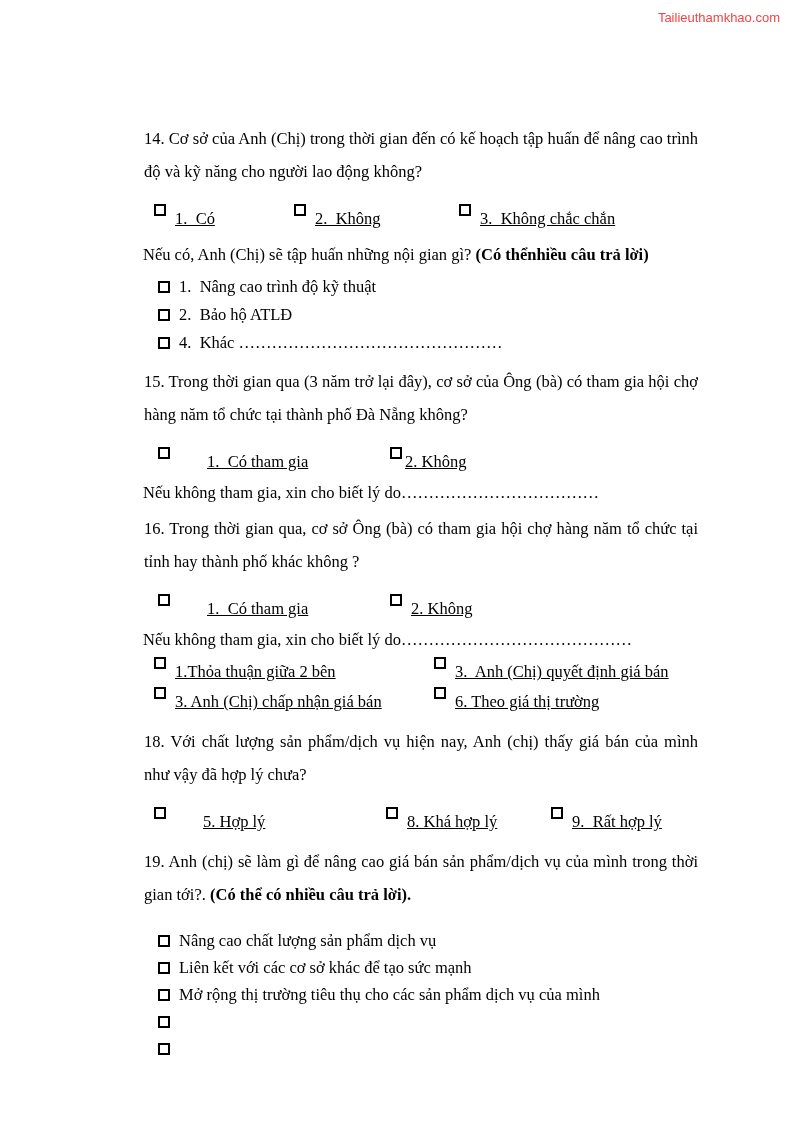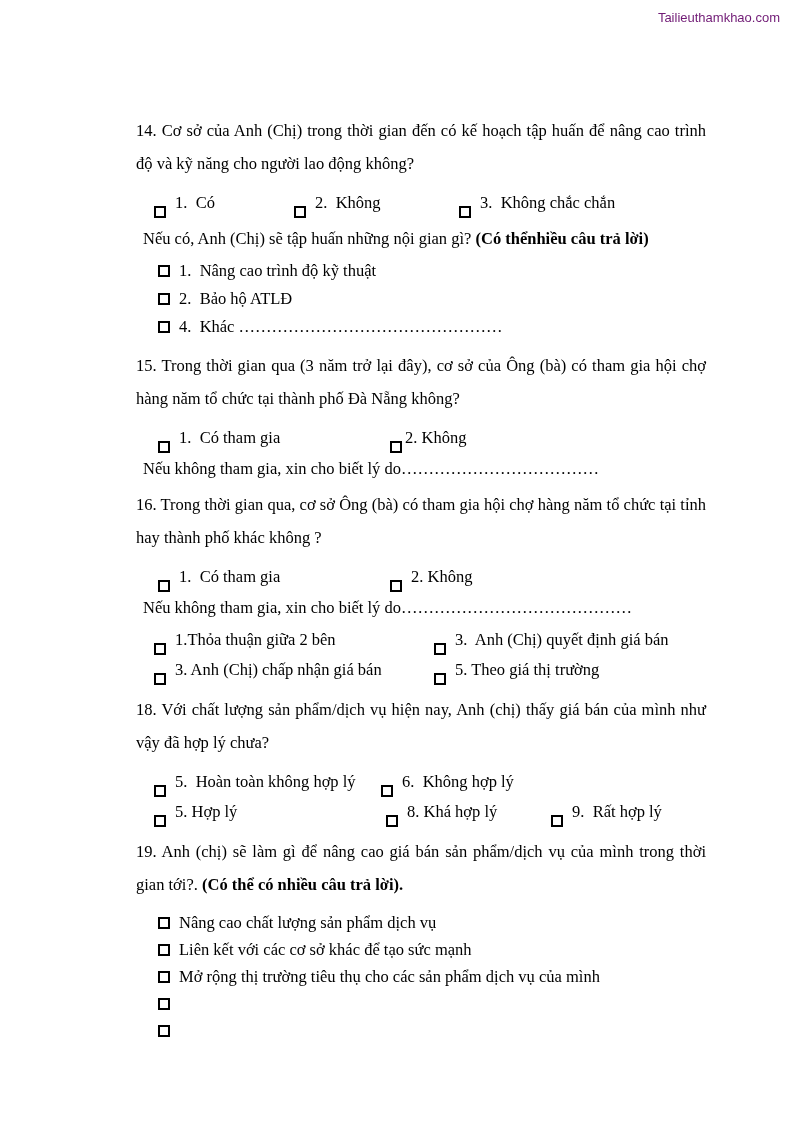--- a/index.html
+++ b/index.html
@@ -16,45 +16,46 @@
     box-sizing: border-box;
     font-family: "Liberation Serif", serif;
     color: #000000;
   }
   .watermark {
     position: absolute;
     top: 10px;
     right: 14px;
     font-family: "Liberation Sans", sans-serif;
     font-size: 13px;
-    color: #701a75;
+    color: #ef4444;
   }
   .content {
     position: absolute;
     top: 106px;
     left: 128px;
     right: 80px;
     font-size: 16.5px;
   }
   .q {
-    margin: 8px;
+    margin: 16px;
     line-height: 33px;
     text-align: justify;
   }
   .bold { font-weight: bold; }
   .optrow {
     display: flex;
     align-items: center;
     line-height: 30px;
     min-height: 30px;
   }
   .opt {
     display: inline-flex;
-    align-items: flex-end;
+    align-items: flex-start;
     flex: none;
+    text-decoration: underline;
   }
   .lbl { white-space: pre; }
   .cb {
     width: 8px;
     height: 8px;
     border: 2px solid #000;
     display: inline-block;
     margin-right: 9px;
     flex: none;
   }
@@ -69,21 +70,21 @@
   }
   .subprompt {
     margin: 4px 0 2px 0;
     padding-left: 15px;
     line-height: 33px;
   }
   .sub { line-height: 28px; min-height: 28px; }
   .item { line-height: 27px; min-height: 27px; }
   .w140 { width: 140px; }
   .w165 { width: 165px; }
-  .w232 { width: 232px; }
+  .w232 { width: 232px; gap: 28px; }
   .w280 { width: 280px; }
   .w227 { width: 227px; }
   .mt2 { margin-top: 2px; }
   .mt4 { margin-top: 4px; }
   .mt6 { margin-top: 6px; }
   .mt8 { margin-top: 8px; }
 </style>
 </head>
 <body>
 
@@ -160,35 +161,25 @@
         <span class="lbl">3.  Anh (Chị) quyết định giá bán</span>
       </span>
     </div>
     <div class="optrow indent1">
       <span class="opt w280">
         <span class="cb"></span>
         <span class="lbl">3. Anh (Chị) chấp nhận giá bán</span>
       </span>
       <span class="opt">
         <span class="cb"></span>
-        <span class="lbl">5. Theo giá thị trường</span>
+        <span class="lbl">6. Theo giá thị trường</span>
       </span>
     </div>
 
     <p class="q mt8">18.   Với chất lượng sản phẩm/dịch vụ hiện nay, Anh (chị) thấy giá bán của mình như vậy đã hợp lý chưa?</p>
-    <div class="optrow indent1 mt2">
-      <span class="opt w227">
-        <span class="cb"></span>
-        <span class="lbl">5.  Hoàn toàn không hợp lý</span>
-      </span>
-      <span class="opt">
-        <span class="cb"></span>
-        <span class="lbl">6.  Không hợp lý</span>
-      </span>
-    </div>
     <div class="optrow indent1">
       <span class="opt w232">
         <span class="cb"></span>
         <span class="lbl">5. Hợp lý</span>
       </span>
       <span class="opt w165">
         <span class="cb"></span>
         <span class="lbl">8. Khá hợp lý</span>
       </span>
       <span class="opt">

